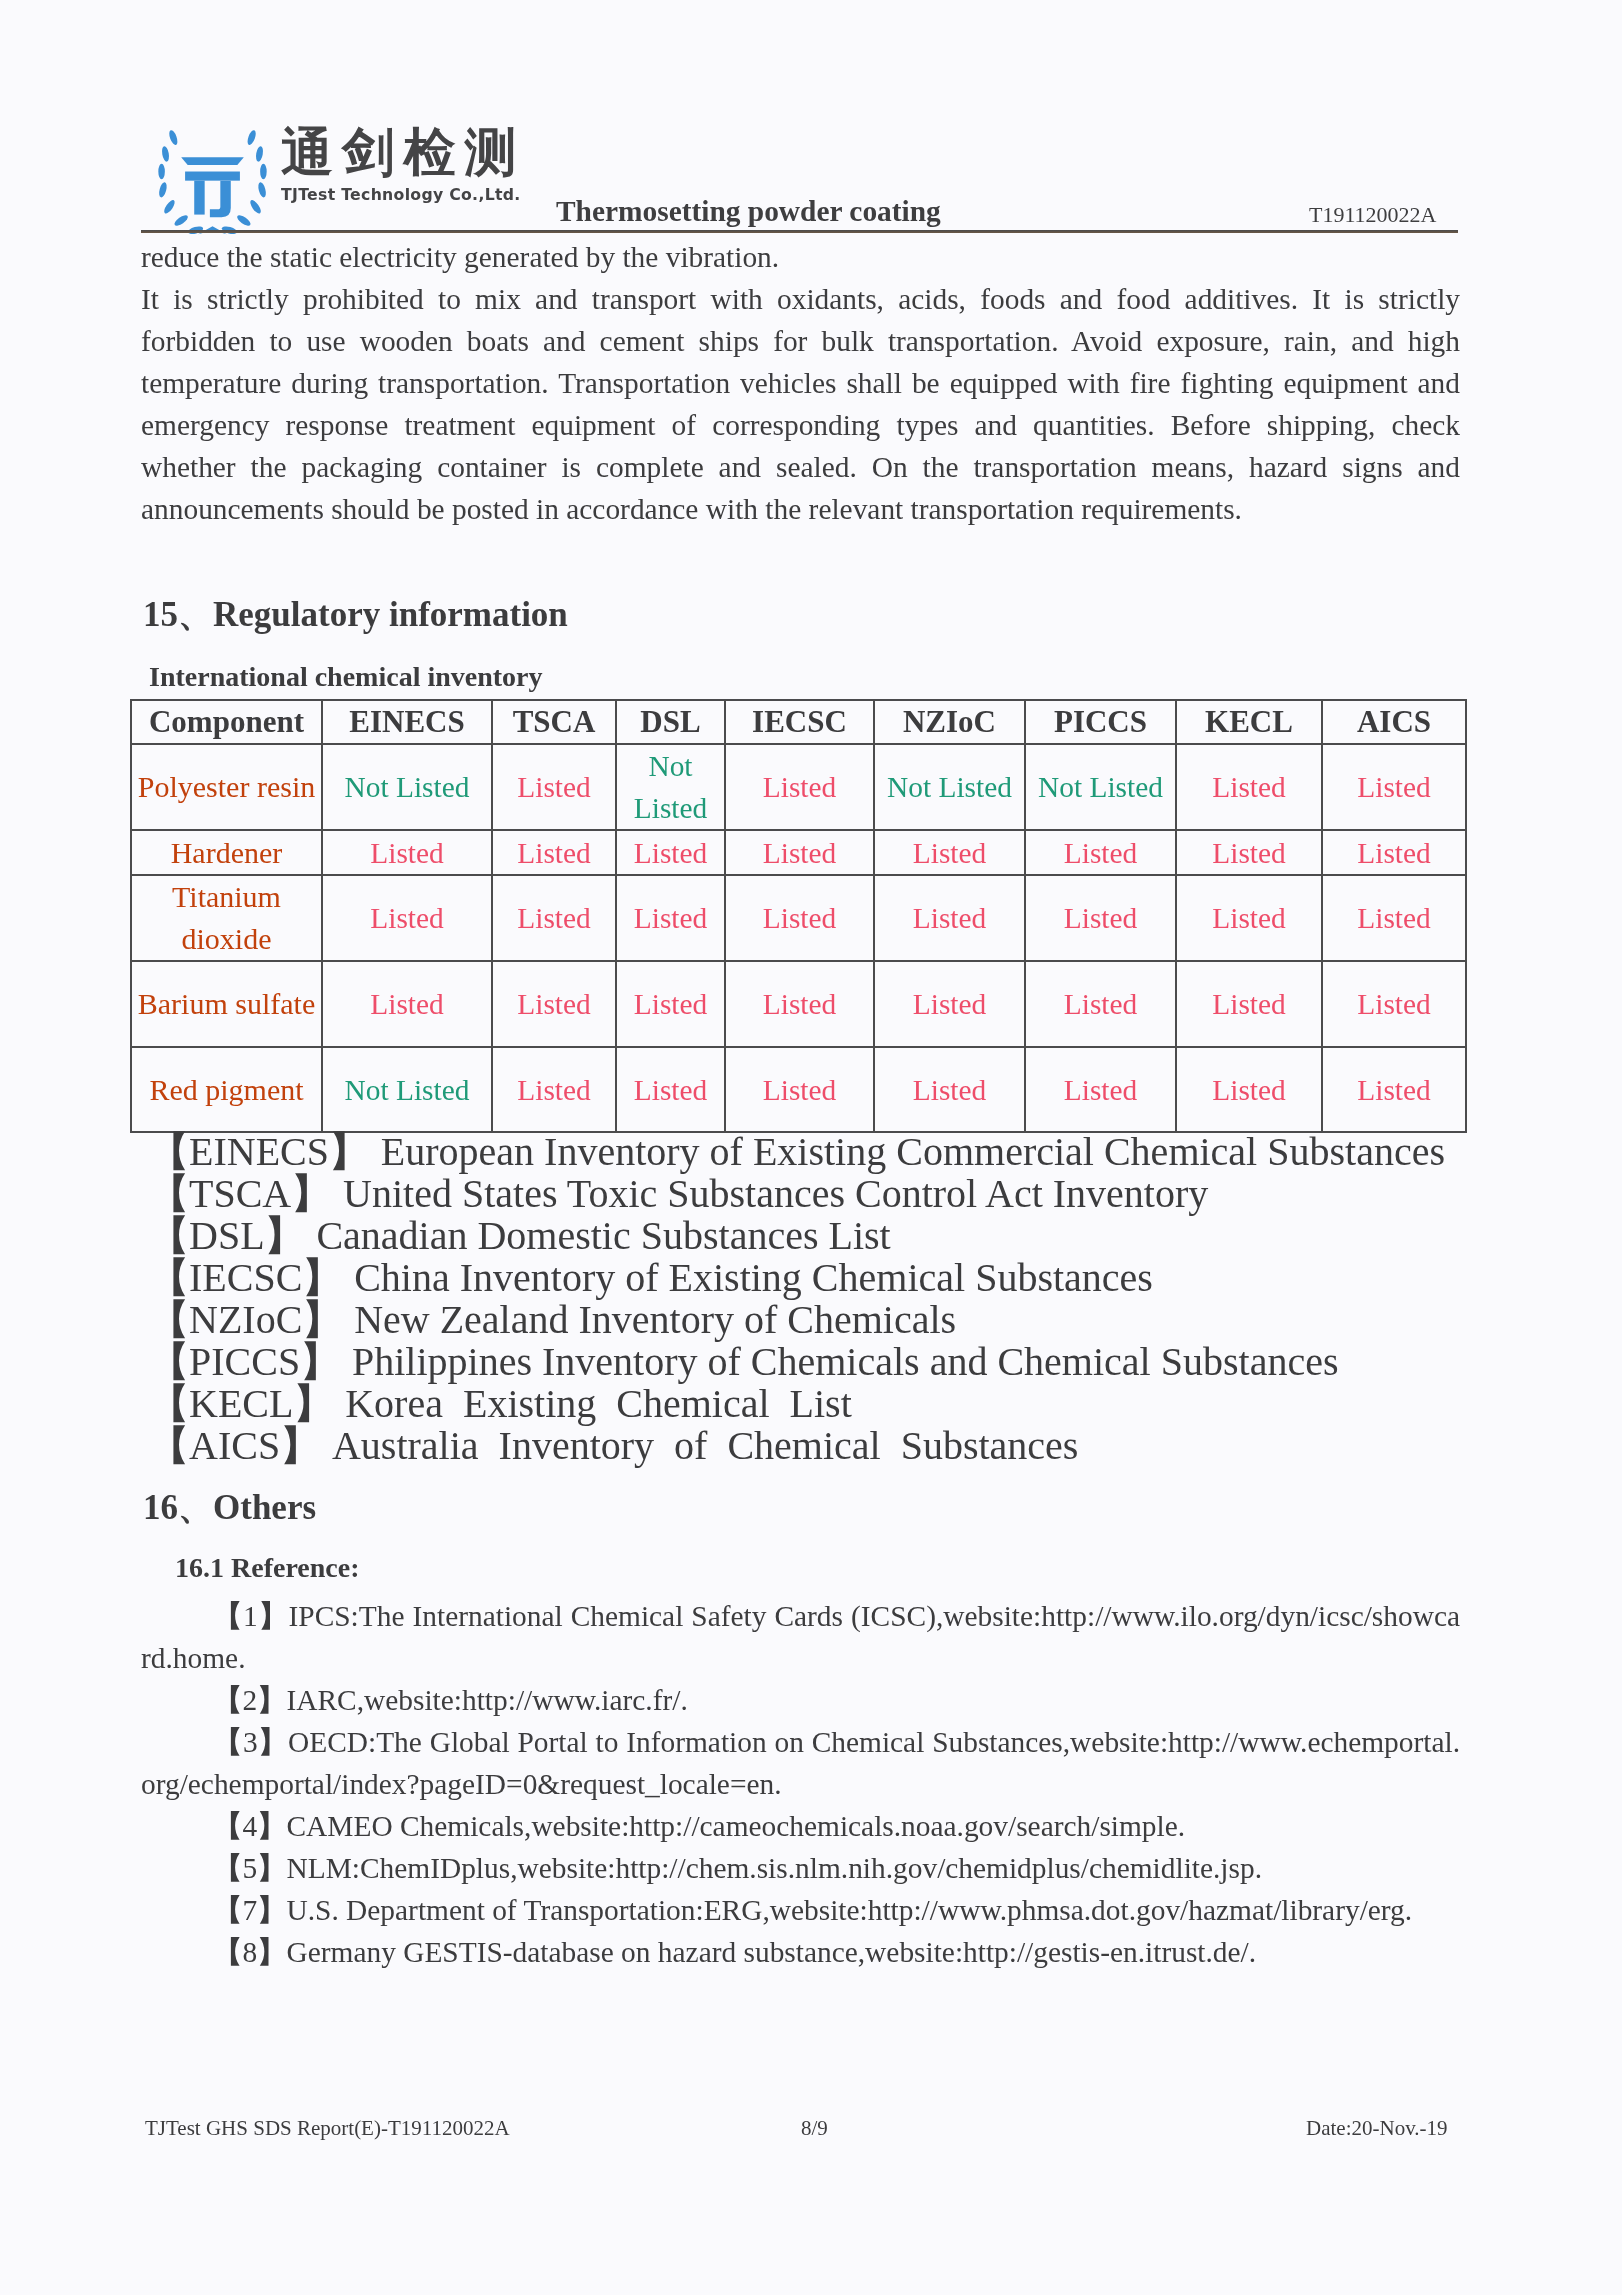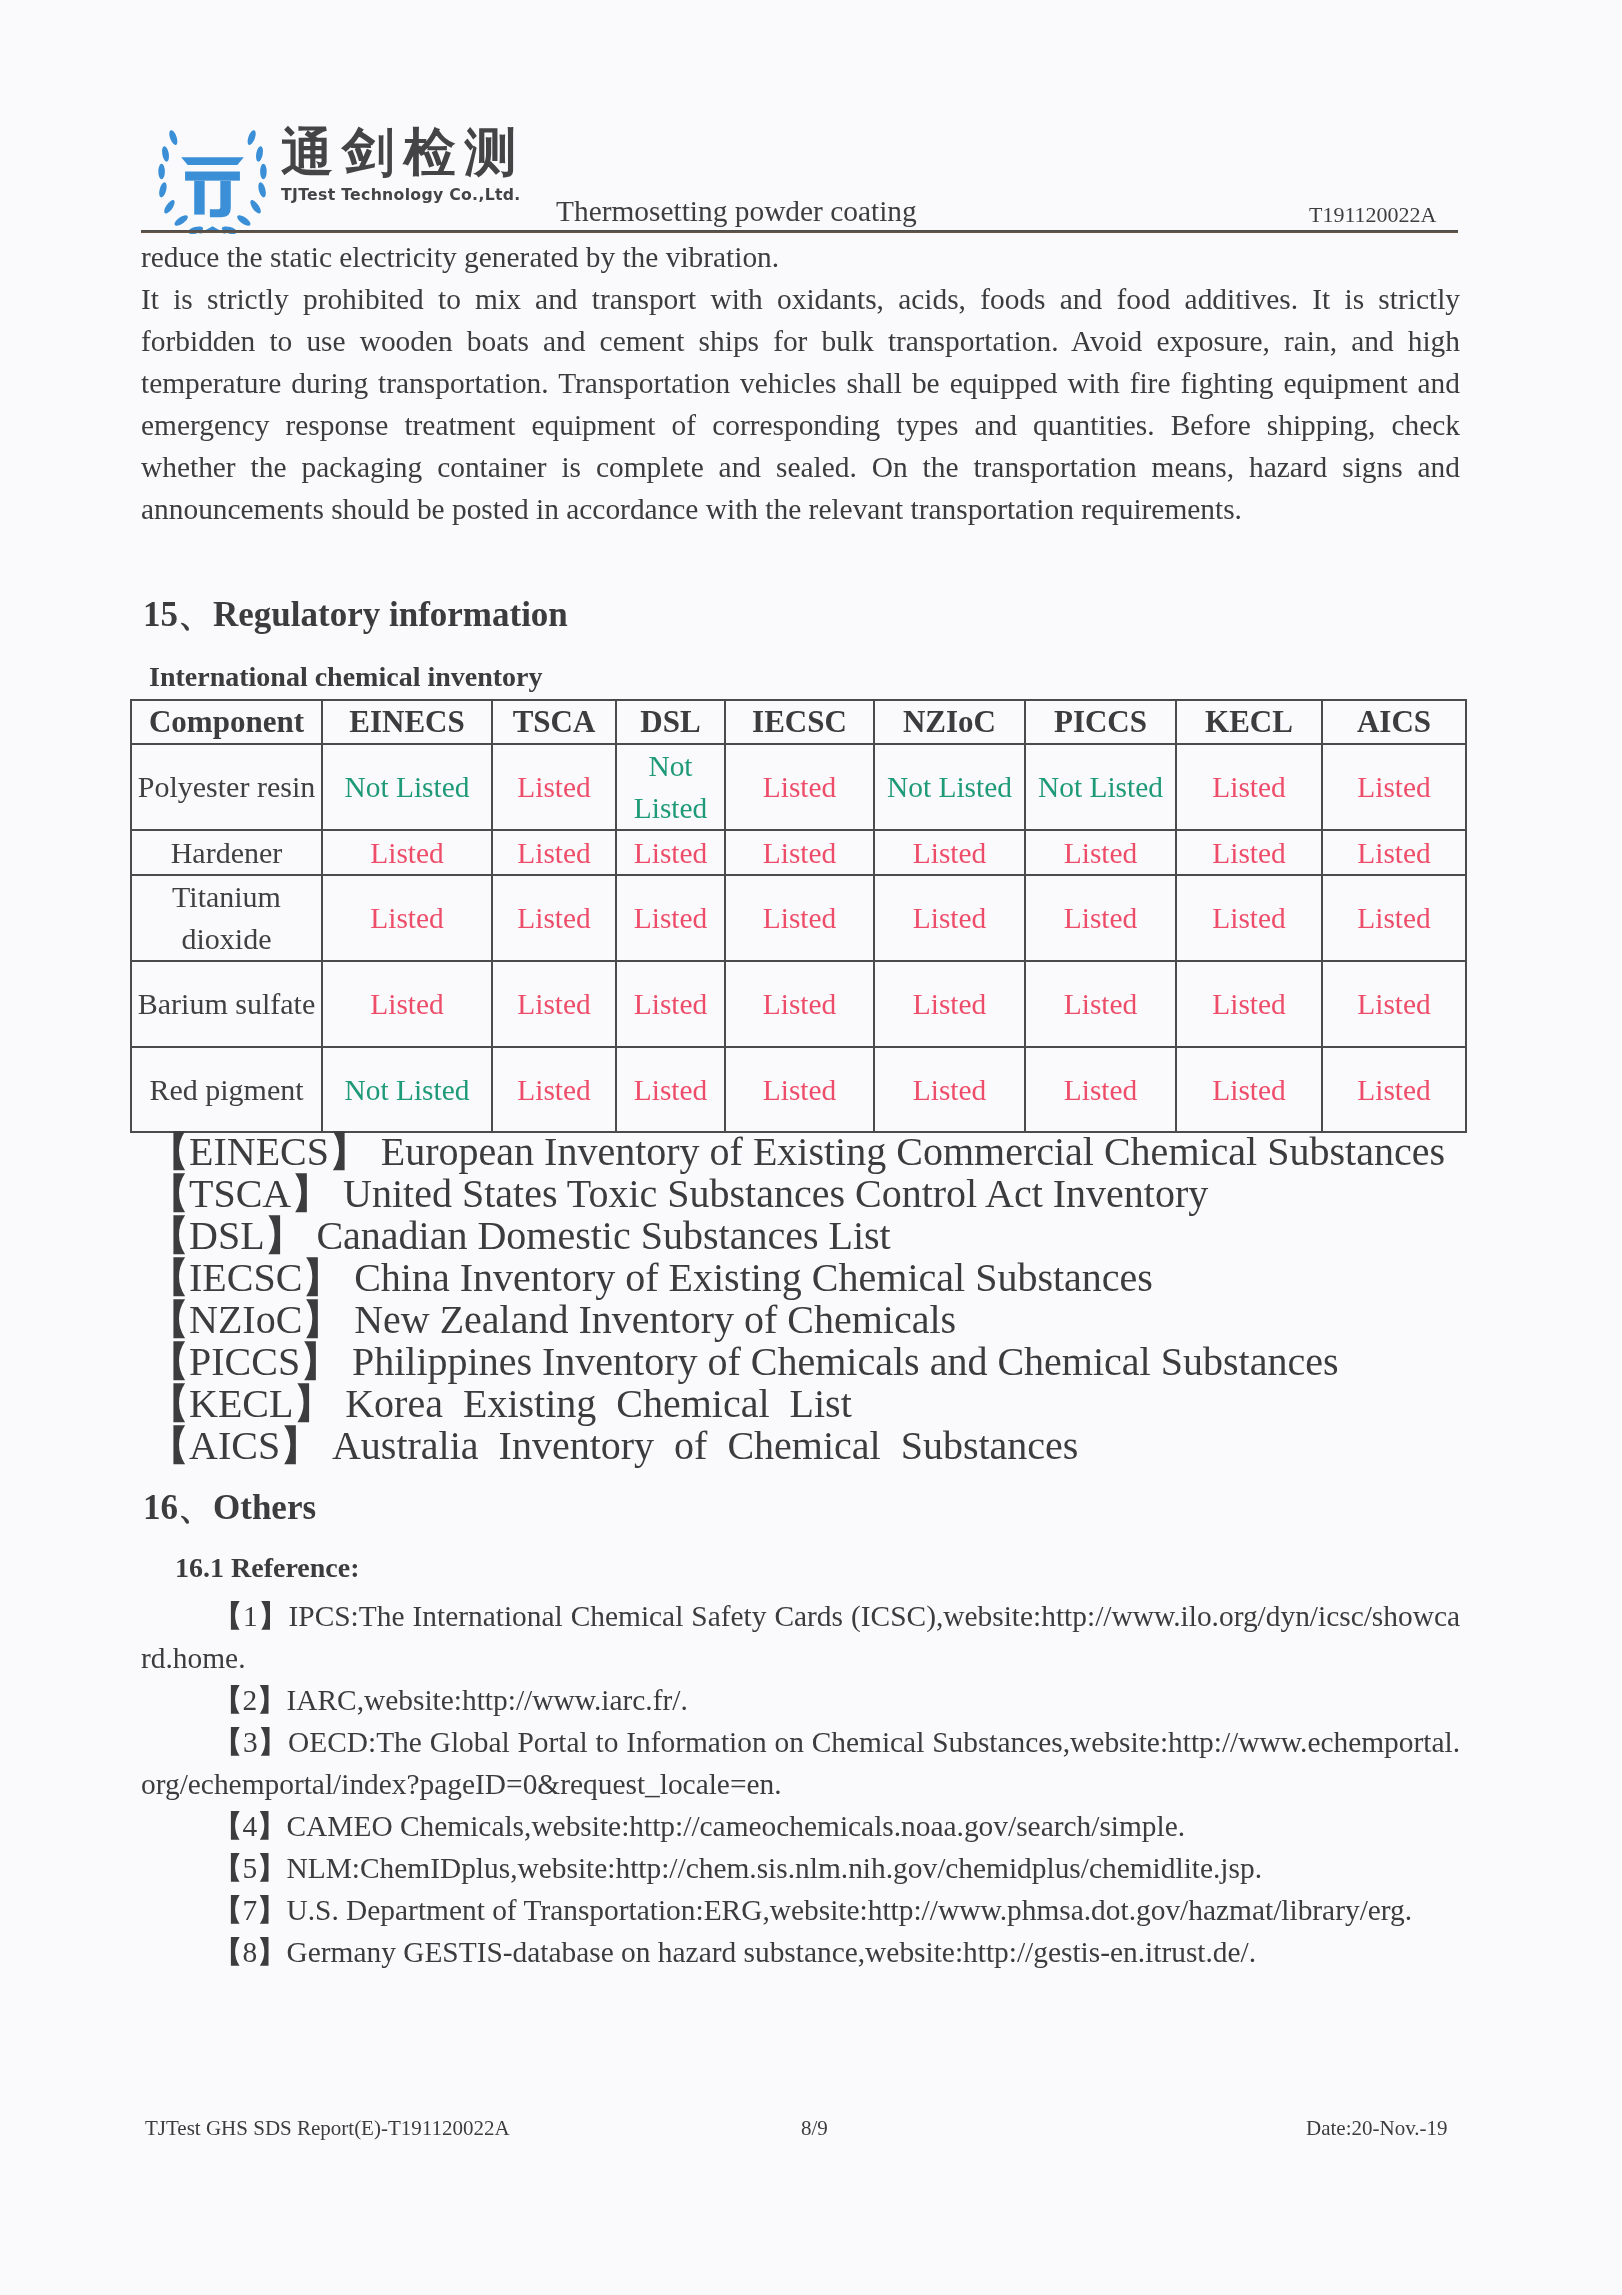--- a/index.html
+++ b/index.html
@@ -21,21 +21,21 @@
     font-weight: bold; font-size: 52px; letter-spacing: 9.2px;
     color: #444446; line-height: 1;
   }
   #logo-en {
     left: 281px; top: 185px;
     font-family: "DejaVu Sans", sans-serif;
     font-weight: bold; font-size: 15.7px; color: #444446; letter-spacing: 0.3px;
   }
   #doc-title {
     left: 556px; top: 195px;
-    font-weight: normal; font-size: 29.4px; color: #3e3e40;
+    font-weight: bold; font-size: 29.4px; color: #3e3e40;
   }
   #doc-code {
     left: 1309px; top: 202px;
     font-size: 22px; color: #3e3e40;
   }
   #header-rule {
     left: 141px; top: 230px; width: 1317px; height: 2.6px;
     background: linear-gradient(#4a4a4c, #6b5844);
   }
 
@@ -67,21 +67,21 @@
     padding: 0; line-height: 42px;
   }
   #inventory-table th {
     font-weight: bold; height: 39px; color: #3c3c3e; font-size: 31px; margin-left: 36px;
   }
   #inventory-table tr.hrow-1 td { height: 84px; }
   #inventory-table tr.hrow-2 td { height: 43px; }
   #inventory-table tr.hrow-3 td { height: 83px; }
   #inventory-table tr.hrow-4 td { height: 84px; }
   #inventory-table tr.hrow-5 td { height: 83px; }
-  #inventory-table td.comp { color: #404040; font-size: 30px; margin-top: 40px; }
+  #inventory-table td.comp { color: #c2410c; font-size: 30px; margin-top: 40px; }
   .listed { color: #ee4d6a; }
   .not-listed { color: #1f9a78; }
 
   
   #abbr-list { left: 149px; top: 1131px; font-size: 40px; line-height: 42px; color: #3c3c3e; }
   .abbr-row { white-space: nowrap; height: 42px; }
   .abbr-key { display: inline-block; }
   .abbr-key .br { font-weight: bold; }
 
   

